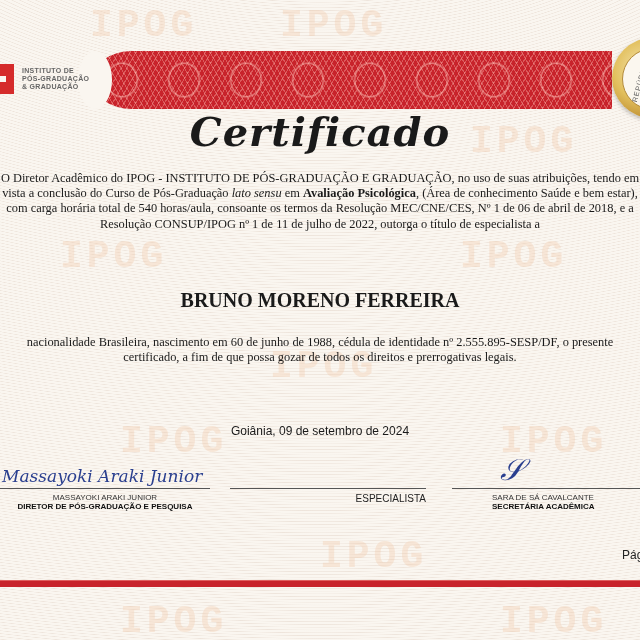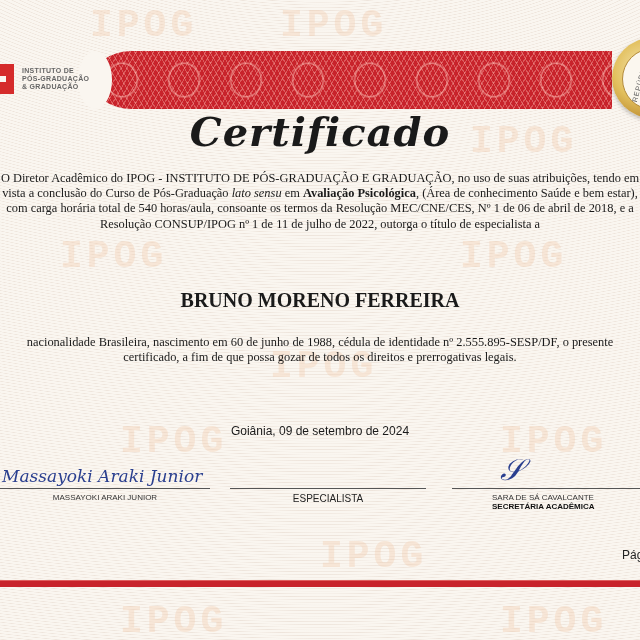--- a/index.html
+++ b/index.html
@@ -33,21 +33,21 @@
   .seal-text { position:absolute; left:8px; top:18px; font-size:7px; color:#555; transform:rotate(-75deg); transform-origin:left top; letter-spacing:1px; }
   .title { position:absolute; left:0; right:0; top:108px; text-align:center; font-family:"DejaVu Serif", serif; font-weight:bold; font-size:40px; color:#1a1a1a; letter-spacing:1px; font-style:italic; }
   .body-text { position:absolute; left:0; right:0; top:171px; text-align:center; font-family:"Liberation Serif", serif; font-size:12.4px; line-height:15.2px; color:#1a1a1a; }
   .name { position:absolute; left:0; right:0; top:289px; text-align:center; font-family:Liberation Serif, serif; font-weight:bold; font-size:20px; color:#1a1a1a; }
   .details { position:absolute; left:0; right:0; top:335px; text-align:center; font-family:"Liberation Serif", serif; font-size:12.4px; line-height:15.2px; color:#1a1a1a; }
   .date { position:absolute; left:0; right:0; top:404px; text-align:center; font-size:12px; color:#1a1a1a;margin-top:20px; }
   .sig { position:absolute; top:488px; text-align:center; }
   .sig-line { height:1px; background:#555; }
   .sig-name { font-size:8px; color:#333; margin-top:4px; line-height:9px; }
   .sig-role { font-size:8px; color:#111; font-weight:bold; line-height:10px; }
-  .sig-mid-label { font-size:10px; color:#222; margin-top:4px; }
+  .sig-mid-label { font-size:10px; color:#222; margin-top:4px;text-align:right; }
   .script { position:absolute; font-family:"DejaVu Serif", serif; font-style:italic; color:#2a3f8f; }
   .page { position:absolute; left:622px; top:548px; font-size:12px; color:#222; white-space:nowrap; }
   .footer-bar { position:absolute; left:0; right:0; top:580px; height:6px; background:#c8232b; border-top:1px solid #e06060; }
 </style>
 </head>
 <body>
 
 <div class="bg"></div>
 
 <div class="watermark" style="left:90px;top:4px;">IPOG</div>
@@ -89,20 +89,21 @@
 <div class="name">BRUNO MORENO FERREIRA</div>
 
 <div class="details" style="padding:0 8px;">nacionalidade Brasileira, nascimento em 60 de junho de 1988, cédula de identidade nº 2.555.895-SESP/DF, o presente certificado, a fim de que possa gozar de todos os direitos e prerrogativas legais.</div>
 
 <div class="date">Goiânia, 09 de setembro de 2024</div>
 
 <div class="script" style="left:2px;top:466px;font-size:17px;">Massayoki Araki Junior</div>
 <div class="sig" style="left:0;width:210px;">
   <div class="sig-line"></div>
   <div class="sig-name">MASSAYOKI ARAKI JUNIOR</div>
+  <div class="sig-role">DIRETOR DE PÓS-GRADUAÇÃO E PESQUISA</div>
 </div>
 
 <div class="sig" style="left:230px;width:196px;">
   <div class="sig-line"></div>
   <div class="sig-mid-label">ESPECIALISTA</div>
 </div>
 
 <div class="script" style="left:500px;top:452px;font-size:30px;">𝒮</div>
 <div class="sig" style="left:452px;width:200px;">
   <div class="sig-line"></div>

